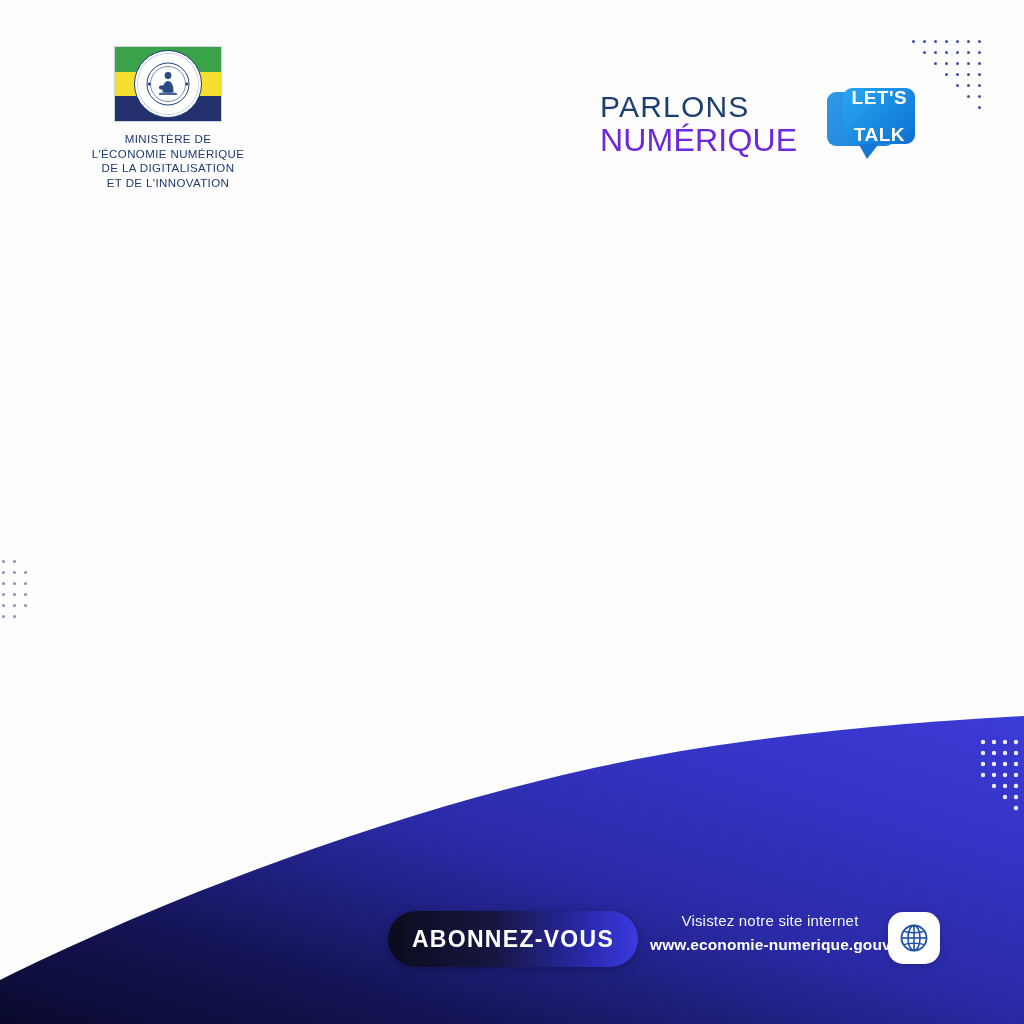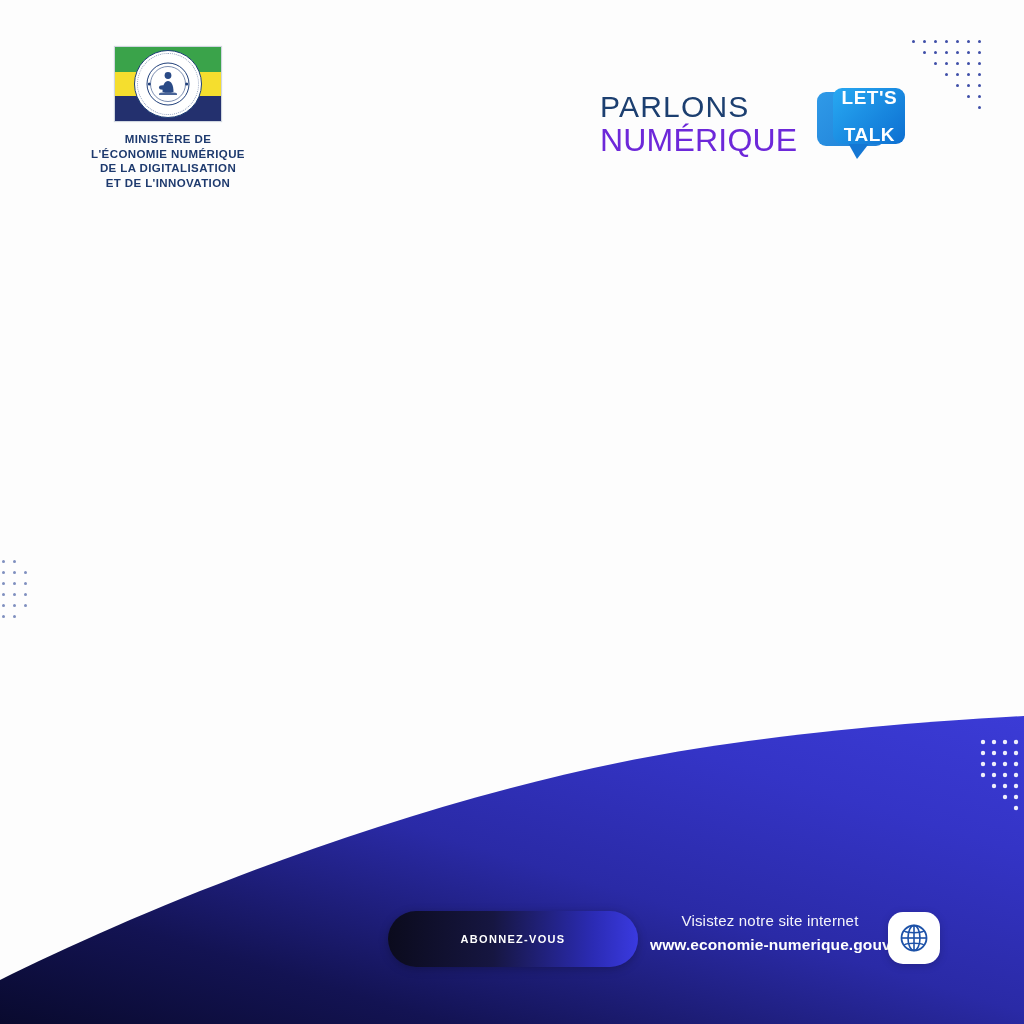--- a/index.html
+++ b/index.html
@@ -39,28 +39,28 @@
     position:absolute;left:50%;top:50%;transform:translate(-50%,-50%);
     width:66px;height:66px;border-radius:50%;
     background:#ffffff;
     border:1px solid #1d3f77;
     display:flex;align-items:center;justify-content:center;
     overflow:hidden;
   }
   #seal-ring-text{position:absolute;inset:2px;border-radius:50%;border:1px dotted #21407a;opacity:.5;}
   #ministry-name{
     margin-top:10px;text-align:center;
-    color:#1e3a6e;font-weight:bold;
+    color:#1e3a6e;font-weight:normal;
     font-size:11.5px;line-height:14.5px;letter-spacing:.4px;
   }
   #ministry-name div{white-space:nowrap;}
 
   #parlons-block{
     position:absolute;left:600px;top:88px;
-    display:flex;align-items:center;gap:20px;
+    display:flex;align-items:center;gap:30px;
   }
   #parlons-words{line-height:1;}
   #parlons-word{
     font-size:30px;font-weight:400;color:#1c3f70;
     letter-spacing:1.2px;display:block;
   }
   #numerique-word{
     font-size:32px;font-weight:normal;color:#6d28d9;
     letter-spacing:.2px;display:block;margin-top:2px;
   }
@@ -101,21 +101,21 @@
 
   
   #wave{position:absolute;left:0;top:0;width:1024px;height:1024px;}
 
   
   #subscribe-button{
     position:absolute;left:388px;top:911px;width:250px;height:56px;
     border-radius:28px;
     background:linear-gradient(90deg,#0b0b1d 0%,#161641 42%,#2b2bb4 82%,#3a3ae0 100%);
     display:flex;align-items:center;justify-content:center;
-    color:#ffffff;font-weight:bold;font-size:11px;letter-spacing:1.3px;
+    color:#ffffff;font-weight:bold;font-size:23px;letter-spacing:1.3px;
     box-shadow:0 2px 10px rgba(0,0,0,.25);
   }
   #site-block{
     position:absolute;left:650px;top:912px;width:240px;text-align:center;color:#ffffff;
   }
   #visit-label{font-size:15px;letter-spacing:.2px;opacity:.95;}
   #site-url{font-size:15.5px;font-weight:bold;margin-top:7px;letter-spacing:.1px;white-space:nowrap;}
   #globe-badge{
     position:absolute;left:888px;top:912px;width:52px;height:52px;
     background:#ffffff;border-radius:15px;

